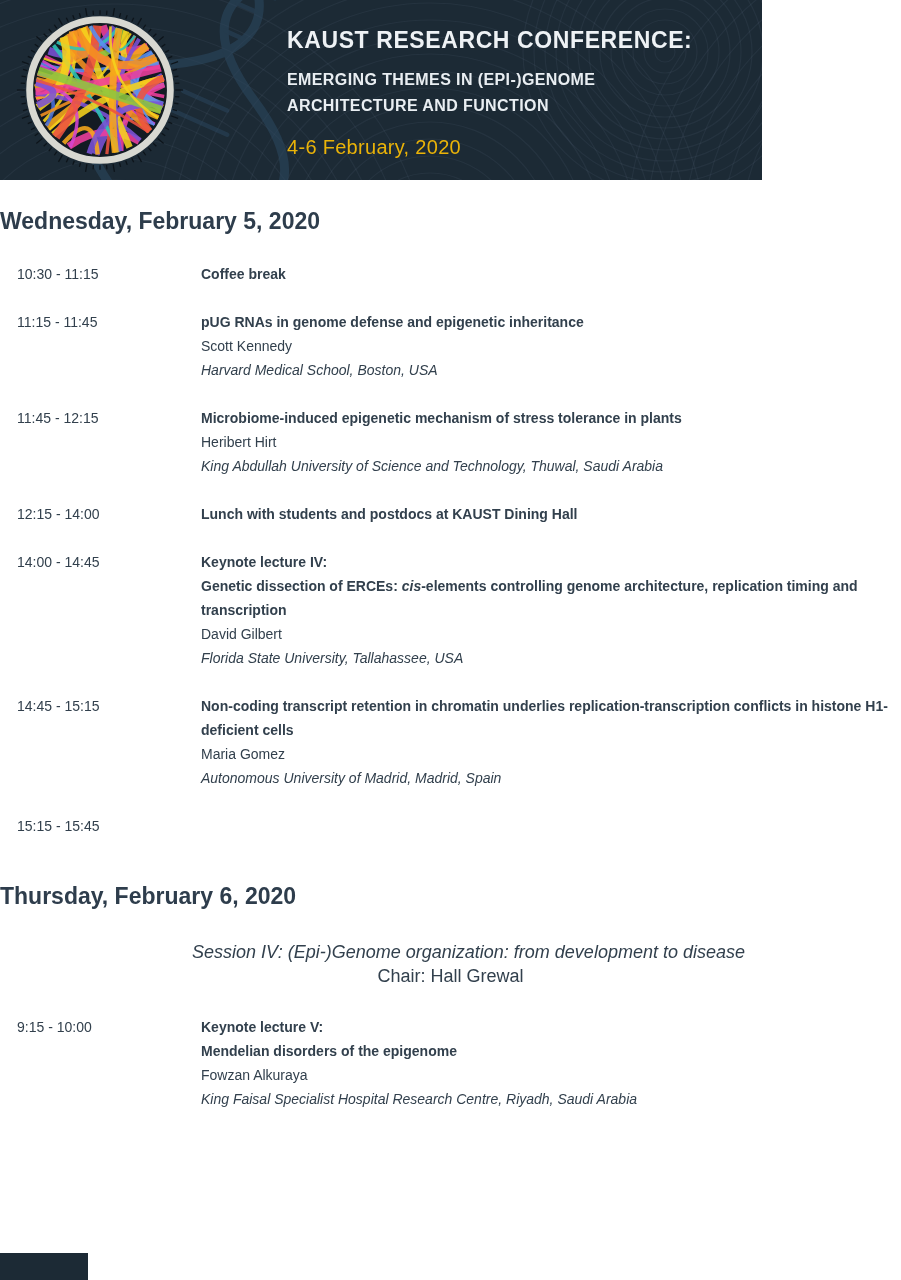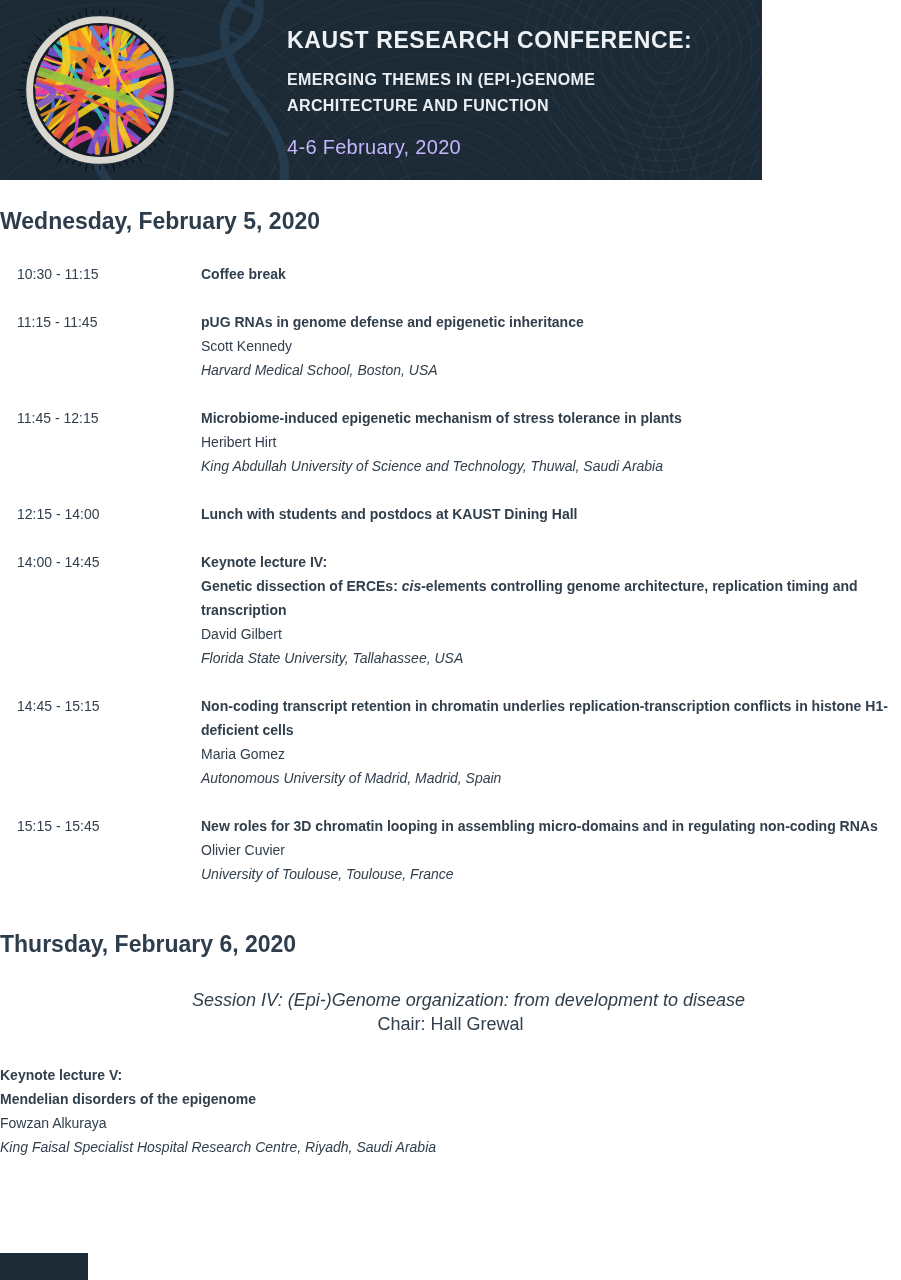--- a/index.html
+++ b/index.html
@@ -28,21 +28,21 @@
   .head-title {
     font-size:23px; font-weight:700; letter-spacing:.6px;
     color:#eef2f5; margin-bottom:13px; white-space:nowrap;
   }
   .head-sub {
     font-size:16px; font-weight:700; letter-spacing:.4px;
     line-height:26px; color:#e9eef2; white-space:nowrap;
   }
   .head-dates {
     font-size:20px; font-weight:400; letter-spacing:.3px;
-    margin-top:17px; color:#c4b5fd; white-space:nowrap;
+    margin-top:17px; color:#eab308; white-space:nowrap;
   }
 
   
   .main { position:absolute; top:180px; left:0; width:901px; }
   .day-heading {
     font-size:23px; font-weight:700;
     color:#2e3d4c; 
   }
   .day-wed .day-heading { margin-top:28px; }
   .day-thu .day-heading { margin-top:45px; }
@@ -337,37 +337,33 @@
         <div class="row">
           <div class="time">14:45 - 15:15</div>
           <div class="content">
             <div class="title-line"><span>Non-coding transcript retention in chromatin underlies replication-transcription conflicts in histone H1-deficient cells</span></div>
             <div class="speaker">Maria Gomez</div>
             <div class="affiliation">Autonomous University of Madrid, Madrid, Spain</div>
           </div>
         </div>
         <div class="row">
           <div class="time">15:15 - 15:45</div>
-          <div class="content">
-            <div class="title-line"><span>New roles for 3D chromatin looping in assembling micro-domains and in regulating non-coding RNAs</span></div>
-            <div class="speaker">Olivier Cuvier</div>
-            <div class="affiliation">University of Toulouse, Toulouse, France</div>
-          </div>
         </div>
       </div>
   </section>
 
   <section class="day day-thu">
     <h2 class="day-heading">Thursday, February 6, 2020</h2>
     <div class="session-intro">
       <div class="session-title">Session IV: (Epi-)Genome organization: from development to disease</div>
       <div class="session-chair">Chair: Hall Grewal</div>
     </div>
     <div class="rows">
         <div class="row">
+          <div class="time">9:15 - 10:00</div>
           <div class="content">
             <div class="title-line"><span>Keynote lecture V:</span></div>
             <div class="title-line"><span>Mendelian disorders of the epigenome</span></div>
             <div class="speaker">Fowzan Alkuraya</div>
             <div class="affiliation">King Faisal Specialist Hospital Research Centre, Riyadh, Saudi Arabia</div>
           </div>
         </div>
       </div>
   </section>
 

